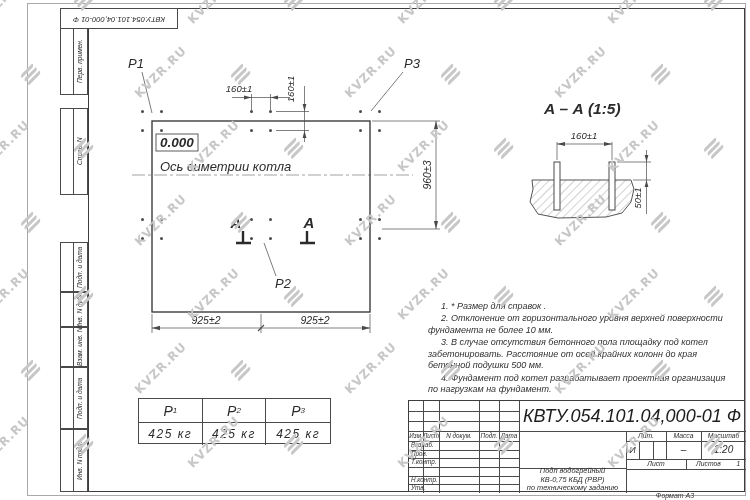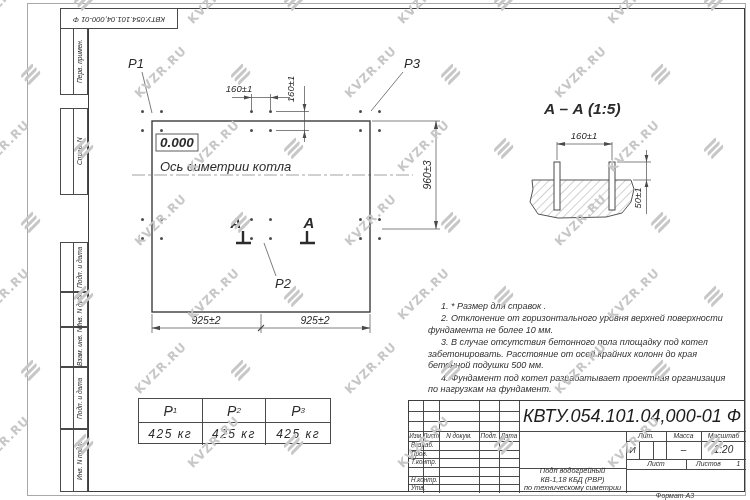--- a/index.html
+++ b/index.html
@@ -294,22 +294,22 @@
 
     <div class="tcell left" style="left:0;top:40px;width:30px;height:9px;">Разраб.</div>
     <div class="tcell left" style="left:0;top:49px;width:30px;height:8px;">Пров.</div>
     <div class="tcell left" style="left:0;top:57px;width:30px;height:9px;">Т.контр.</div>
     <div class="tcell left" style="left:0;top:75px;width:30px;height:8px;">Н.контр.</div>
     <div class="tcell left" style="left:0;top:83px;width:30px;height:9px;">Утв.</div>
 
     <div class="designation">КВТУ.054.101.04,000-01 Ф</div>
     <div class="subtitle">
       <span>Подп водогрейный</span>
-      <span>КВ-1,18 КБД (РВР)</span>
-      <span>по техническому симетрии</span>
+      <span>КВ-0,75 КБД (РВР)</span>
+      <span>по техническому заданию</span>
     </div>
 
     <div class="tcell" style="left:217px;top:30px;width:40px;height:10px;font-size:6.8px;">Лит.</div>
     <div class="tcell" style="left:257px;top:30px;width:35px;height:10px;font-size:6.8px;">Масса</div>
     <div class="tcell" style="left:292px;top:30px;width:45px;height:10px;font-size:6.8px;">Масштаб</div>
     <div class="tcell" style="left:217px;top:40px;width:13px;height:18px;font-size:9px;">И</div>
     <div class="tcell" style="left:257px;top:40px;width:35px;height:18px;font-size:10px;">–</div>
     <div class="tcell" style="left:292px;top:40px;width:45px;height:18px;font-size:10px;">1:20</div>
 
     <div class="tcell" style="left:217px;top:58px;width:60px;height:10px;font-size:6.8px;">Лист</div>

